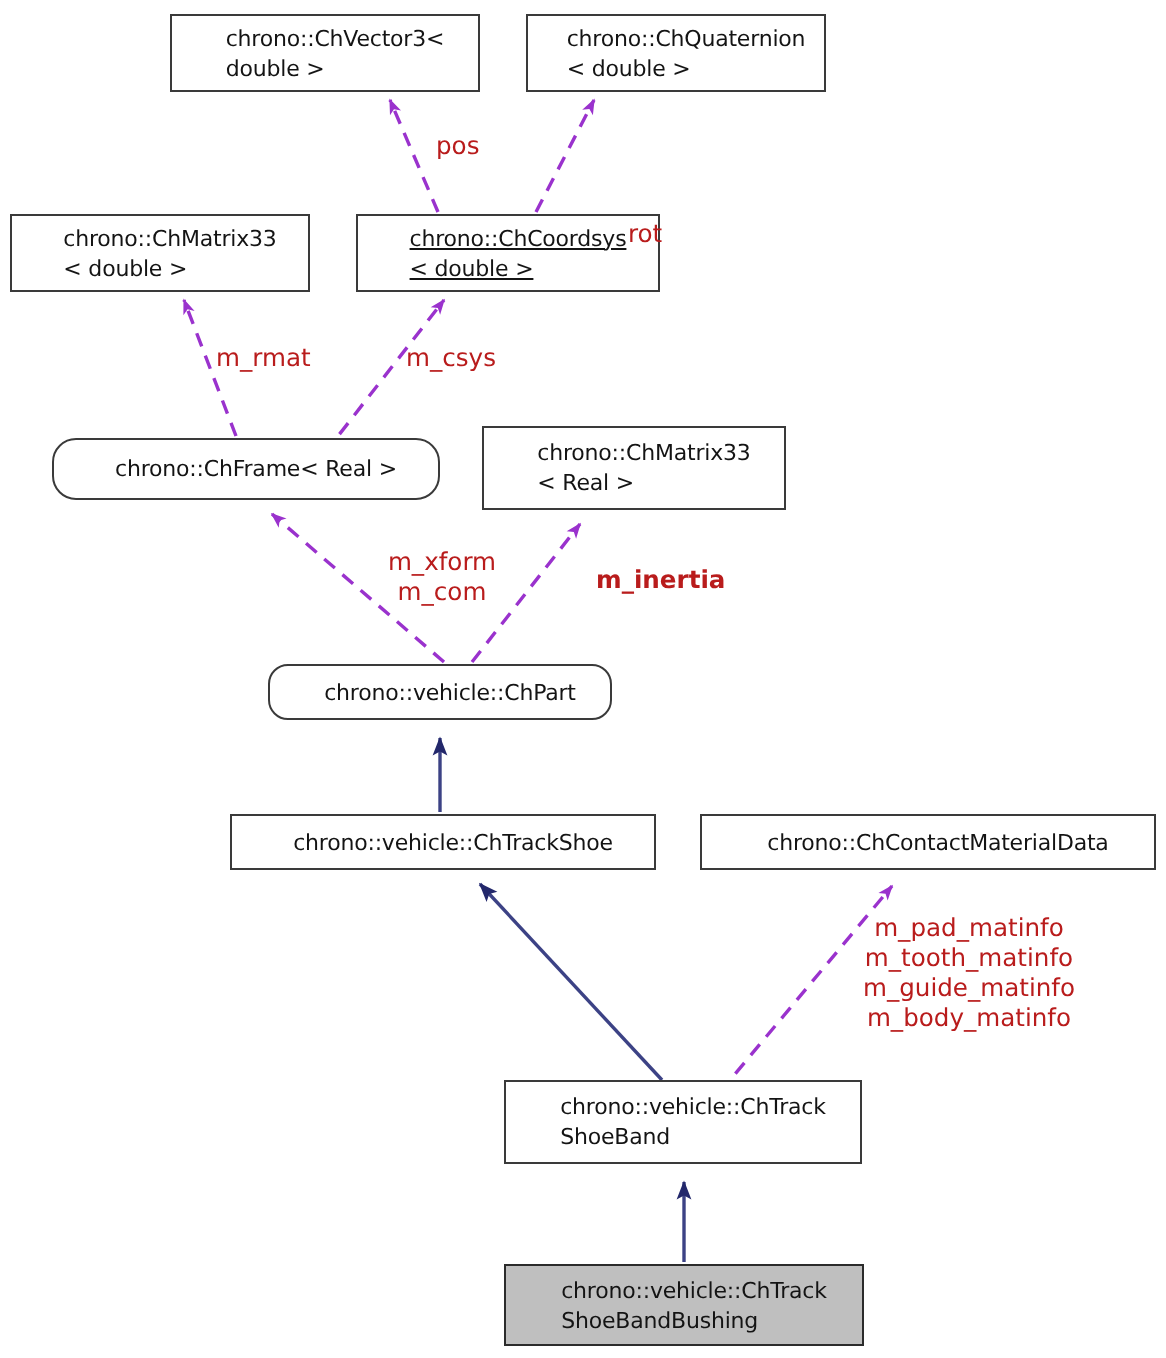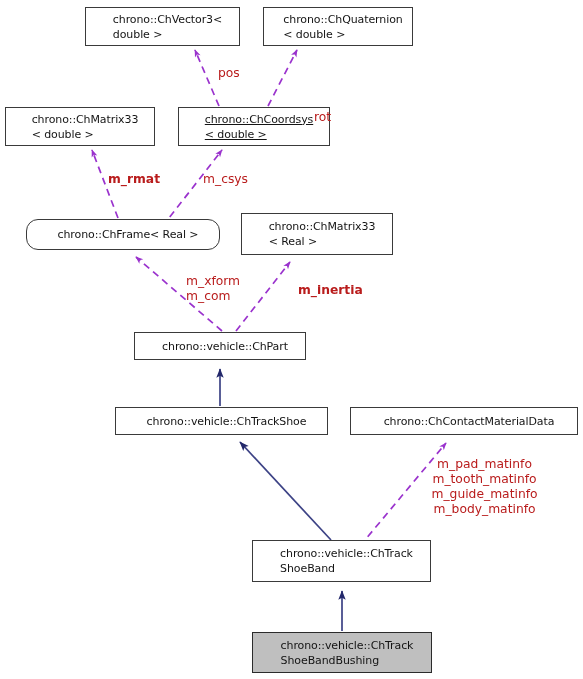--- a/index.html
+++ b/index.html
@@ -58,20 +58,21 @@
     z-index: 3;
     background: transparent;
   }
   .edge-label.right {
     text-align: center;
   }
   .edge-label.left {
     text-align: left;
   }
   .edge-label.center {
+    text-align: center;
   }
 </style>
 </head>
 <body>
 
 <div id="diagram">
 
   <svg id="edges" viewBox="0 0 583 679" width="583" height="679" xmlns="http://www.w3.org/2000/svg">
     <defs>
       <marker id="arrow-assoc" markerWidth="9" markerHeight="9" refX="7.6" refY="3.2" orient="auto" markerUnits="userSpaceOnUse">
@@ -125,21 +126,21 @@
 
   <div class="node" style="left:26px; top:219px; width:194px; height:31px;border-radius:12px;">
     <span class="label">chrono::ChFrame&lt; Real &gt;</span>
   </div>
 
   <div class="node" style="left:241px; top:213px; width:152px; height:42px;">
     <span class="label">chrono::ChMatrix33
 &lt; Real &gt;</span>
   </div>
 
-  <div class="node" style="left:134px; top:332px; width:172px; height:28px;">
+  <div class="node" style="left:134px; top:332px; width:172px; height:28px;border-radius:10px;">
     <span class="label">chrono::vehicle::ChPart</span>
   </div>
 
   <div class="node" style="left:350px; top:407px; width:228px; height:28px;">
     <span class="label">chrono::ChContactMaterialData</span>
   </div>
 
   <div class="node" style="left:115px; top:407px; width:213px; height:28px;">
     <span class="label">chrono::vehicle::ChTrackShoe</span>
   </div>
@@ -151,21 +152,21 @@
 
   <div class="node highlight" style="left:252px; top:632px; width:180px; height:41px;">
     <span class="label">chrono::vehicle::ChTrack
 ShoeBandBushing</span>
   </div>
 
   <div class="edge-label left" style="left:218px; top:66px;">pos</div>
 
   <div class="edge-label left" style="left:314px; top:66px;margin-top:44px;">rot</div>
 
-  <div class="edge-label left" style="left:108px; top:172px;font-weight:bold;">m_rmat</div>
+  <div class="edge-label left" style="left:108px; top:172px;">m_rmat</div>
 
   <div class="edge-label left" style="left:203px; top:172px;">m_csys</div>
 
   <div class="edge-label center" style="left:186px; top:274px; width:70px;">m_xform
 m_com</div>
 
   <div class="edge-label left" style="left:298px; top:283px;font-weight:bold;">m_inertia</div>
 
   <div class="edge-label right" style="left:414px; top:457px; width:141px;">m_pad_matinfo
 m_tooth_matinfo

